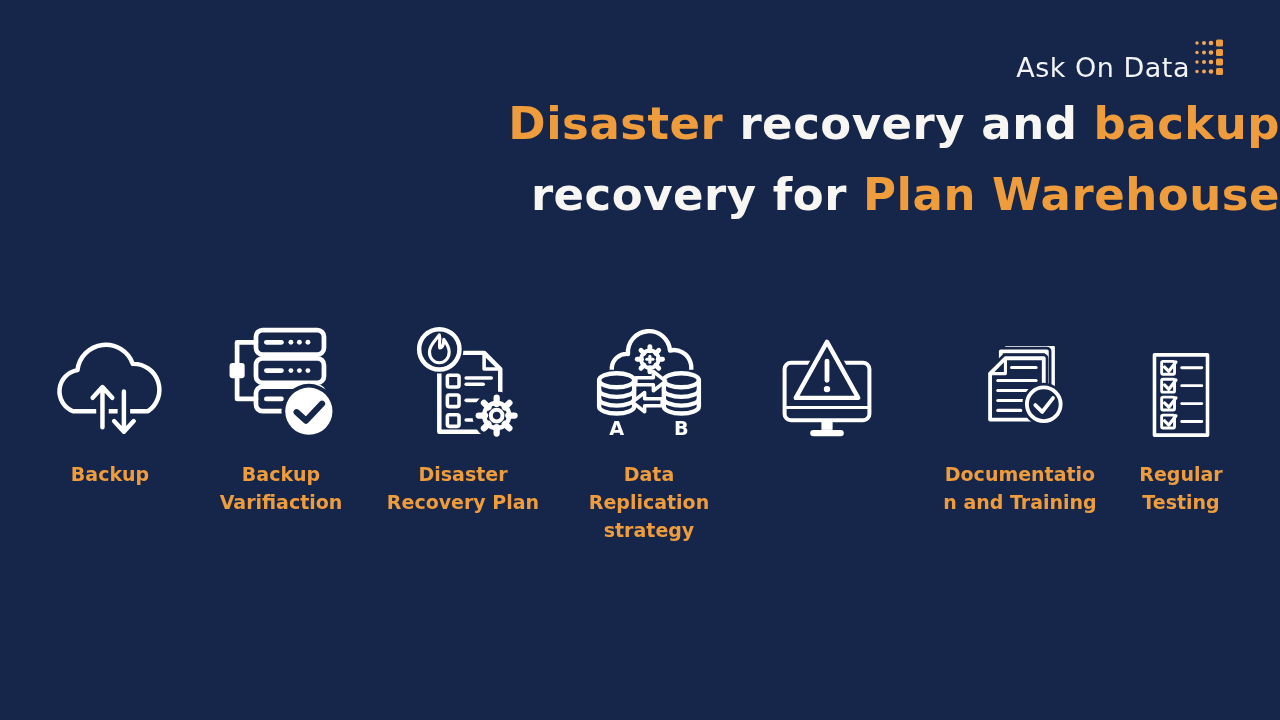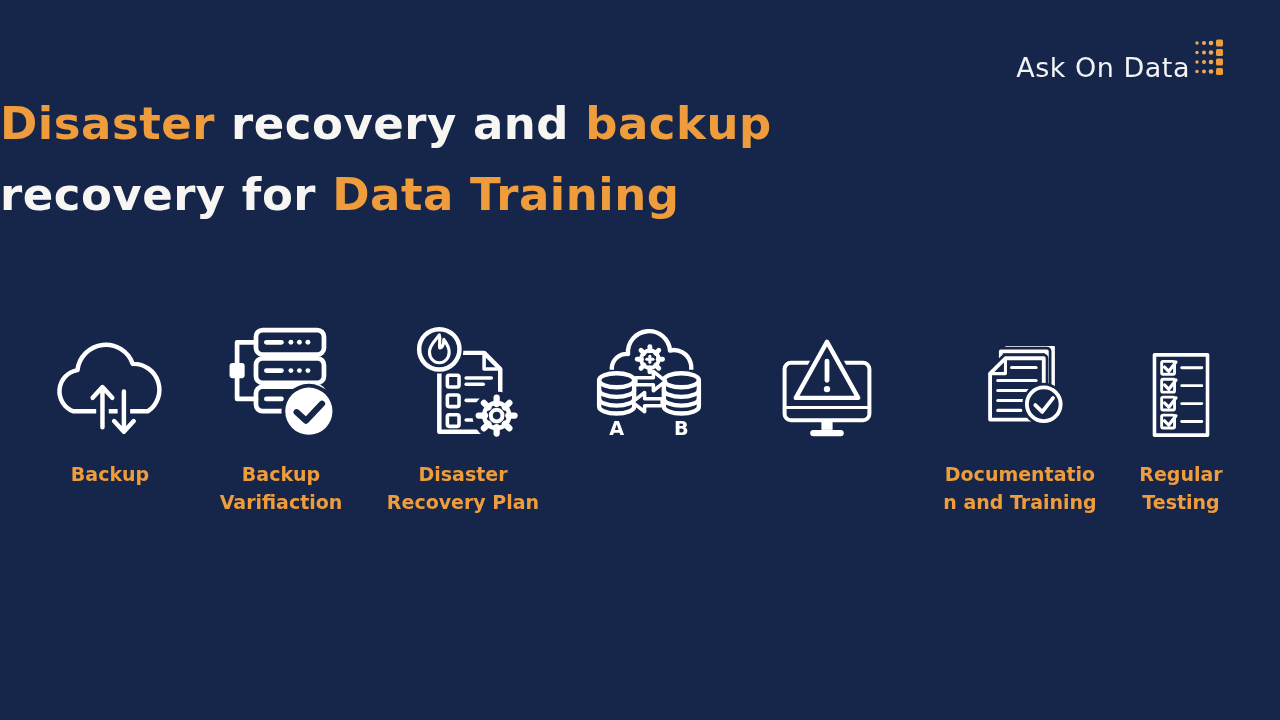--- a/index.html
+++ b/index.html
@@ -20,21 +20,21 @@
   
   .brand-text{
     position:absolute;top:52px;right:90px;
     color:#F2F3F5;font-size:27px;font-weight:500;letter-spacing:0.5px;
   }
   .brand-dots{position:absolute;top:39px;right:56px;}
 
   
   .title{
     position:absolute;top:88px;left:0;right:0;margin:0;
-    text-align:left;font-size:45px;line-height:71px;
+    text-align:right;font-size:45px;line-height:71px;
     font-weight:700;letter-spacing:0.5px;
   }
   .title-line{display:block;}
   .seg-accent{color:var(--accent);}
   .seg-base{color:var(--base);}
 
   
   .col{position:absolute;top:322px;width:170px;text-align:center;}
   .col-1{left:25px;}  .col-2{left:196px;} .col-3{left:378px;}
   .col-4{left:564px;} .col-5{left:742px;} .col-6{left:935px;text-align:center;}
@@ -74,21 +74,21 @@
     <g fill="#EE9C3C">
       <rect x="22" y="0.5" width="7" height="7" rx="1.5"></rect>
       <rect x="22" y="10" width="7" height="7" rx="1.5"></rect>
       <rect x="22" y="19.5" width="7" height="7" rx="1.5"></rect>
       <rect x="22" y="29" width="7" height="7" rx="1.5"></rect>
     </g>
   </svg>
 
   <h1 class="title">
     <span class="title-line"><span class="seg-accent">Disaster </span><span class="seg-base">recovery and </span><span class="seg-accent">backup</span></span>
-    <span class="title-line"><span class="seg-base">recovery for </span><span class="seg-accent">Data Training</span></span>
+    <span class="title-line"><span class="seg-base">recovery for </span><span class="seg-accent">Plan Warehouse</span></span>
   </h1>
 
   <div class="col col-1">
     <div class="icon-box">
       <svg width="109" height="100" viewBox="0 0 122 112" fill="none" stroke="#FFFFFF" stroke-width="5" stroke-linecap="round" stroke-linejoin="round">
         <path d="M 19 82 A 24 24 0 0 1 24 36 A 32 32 0 0 1 86 29 A 29 29 0 0 1 103 82 L 19 82 Z"></path>
         <g stroke="#16264A" stroke-width="14">
           <path d="M 52 100 L 52 56 M 41 67 L 52 55 L 63 67"></path>
           <path d="M 76 60 L 76 104 M 65 93 L 76 105 L 87 93"></path>
         </g>
@@ -201,20 +201,23 @@
           <path d="M 82 83 A 20 8 0 0 0 122 83"></path>
         </g>
         <g stroke-width="4" fill="#16264A">
           <path d="M 50 59 H 70 V 52 L 84 63 L 70 74 V 67 H 50 Z"></path>
           <path d="M 80 83 H 60 V 76 L 46 87 L 60 98 V 91 H 80 Z"></path>
         </g>
         <text x="28" y="125" text-anchor="middle" class="db-letter" stroke="none">A</text>
         <text x="102" y="125" text-anchor="middle" class="db-letter" stroke="none">B</text>
       </svg>
     </div>
+    <div class="label">Data
+Replication
+strategy</div>
   </div>
 
   <div class="col col-5">
     <div class="icon-box">
       <svg width="104" height="101" viewBox="0 -6 130 126" fill="none" stroke="#FFFFFF" stroke-width="5" stroke-linecap="round" stroke-linejoin="round">
         <rect x="12" y="26" width="106" height="72" rx="8"></rect>
         <line x1="14" y1="82" x2="116" y2="82" stroke-width="4"></line>
         <rect x="58" y="98" width="14" height="12" fill="#FFFFFF" stroke="none"></rect>
         <rect x="44" y="110" width="42" height="8" rx="4" fill="#FFFFFF" stroke="none"></rect>
         <path d="M 65 0 L 104 70 L 26 70 Z" stroke="#16264A" stroke-width="14" fill="#16264A"></path>

